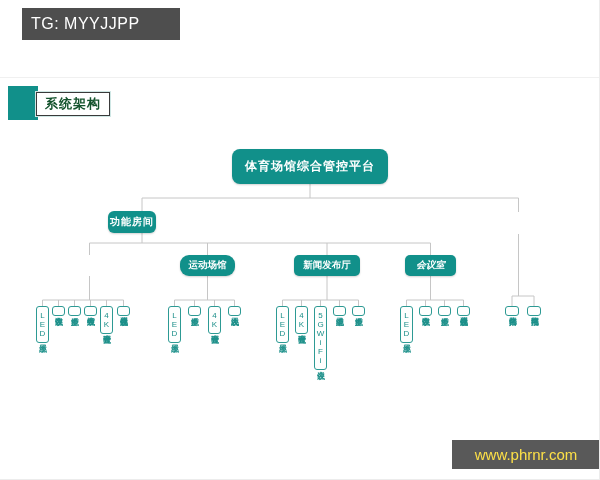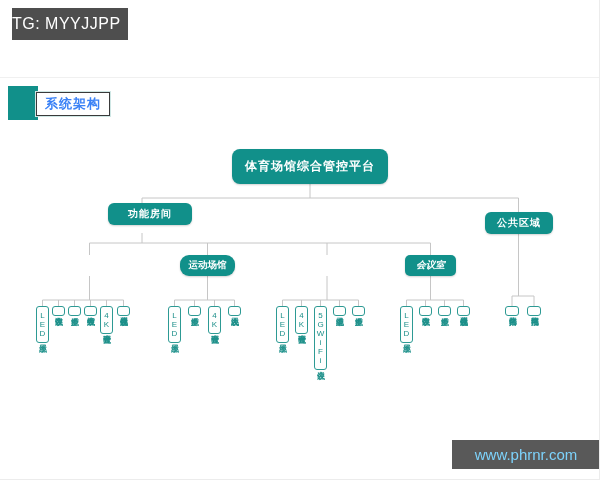--- a/index.html
+++ b/index.html
@@ -12,27 +12,27 @@
     height: 480px;
     background: #ffffff;
     overflow: hidden;
     border-right: 1px solid #ececec;
     border-bottom: 1px solid #ececec;
   }
 
   
   .tg-tag {
     position: absolute;
-    left: 12px; top: 8px;
-    width: 116px; height: 32px;
+    left: 22px; top: 8px;
+    width: 158px; height: 32px;
     background: #4e4e4e;
     color: #ffffff;
     font-size: 16px;
     line-height: 32px;
-    padding-left: 0;
+    padding-left: 9px;
     letter-spacing: 0.5px;
   }
 
   
   .slide-edge {
     position: absolute;
     left: 0; top: 77px;
     width: 600px; height: 1px;
     background: #f0f0f0;
   }
@@ -44,21 +44,21 @@
     width: 30px; height: 34px;
     background: #11908a;
   }
   .title-box {
     position: absolute;
     left: 36px; top: 92px;
     width: 74px; height: 24px;
     background: #ffffff;
     border: 1px solid #3a3a3a;
     outline: 1px solid #cfe7e5;
-    color: #3b82f6;
+    color: #14532d;
     font-size: 13px;
     font-weight: bold;
     text-align: center;
     line-height: 22px;
     letter-spacing: 1px;
   }
 
   
   svg.connectors {
     position: absolute;
@@ -80,21 +80,21 @@
     box-shadow: 0 1px 2px rgba(0,0,0,0.18);
   }
   .node.root {
     left: 232px; top: 149px;
     width: 156px; height: 35px;
     font-size: 12px;
     letter-spacing: 1px;
     border-radius: 8px;
   }
   .node.l2 { height: 22px; font-size: 10px; border-radius: 6px; letter-spacing: 1px; }
-  .node.l2.func   { left: 108px; top: 203px; width: 84px; }
+  .node.l2.func   { left: 108px; top: 211px; width: 48px; }
   .node.l2.public { left: 485px; top: 212px; width: 68px; }
   .node.l3 { height: 21px; font-size: 9.5px; border-radius: 5px; }
   .node.l3.cmd   { left: 62px;  top: 255px; width: 55px; }
   .node.l3.sport { left: 180px; top: 255px; width: 55px; border-radius: 9px; }
   .node.l3.press { left: 294px; top: 255px; width: 66px; }
   .node.l3.meet  { left: 405px; top: 255px; width: 51px; font-style: italic; }
 
   
   .leaf {
     position: absolute;
@@ -113,21 +113,21 @@
     letter-spacing: 0;
   }
   .leaf.wide { width: 14px; line-height: 12px; }
 
   
   .site-mark {
     position: absolute;
     left: 452px; top: 440px;
     width: 148px; height: 29px;
     background: #595959;
-    color: #7dd3fc;
+    color: #fde047;
     font-size: 15px;
     line-height: 29px;
     text-align: center;
   }
 </style>
 </head>
 <body>
 
 <div class="screen">
 
@@ -185,23 +185,23 @@
 
     <line x1="518.5" y1="234" x2="518.5" y2="296"></line>
     <line x1="512" y1="296" x2="534" y2="296"></line>
     <line x1="512" y1="296" x2="512" y2="306"></line>
     <line x1="534" y1="296" x2="534" y2="306"></line>
   </svg>
 
   <div class="node root">体育场馆综合管控平台</div>
 
   <div class="node l2 func">功能房间</div>
-  <div class="node l2 public">公共区域</div>
 
   <div class="node l3 sport">运动场馆</div>
+  <div class="node l3 press">新闻发布厅</div>
   <div class="node l3 meet">会议室</div>
 
   <div class="leaf" style="left:36px">LED显示系统</div>
   <div class="leaf" style="left:52px">数字会议系统</div>
   <div class="leaf" style="left:68px">专业扩声系统</div>
   <div class="leaf" style="left:84px">分布式中控系统</div>
   <div class="leaf" style="left:100px">4K分布式管理平台</div>
   <div class="leaf" style="left:117px">远程视频会议系统</div>
 
   <div class="leaf" style="left:168px">LED显示系统</div>

